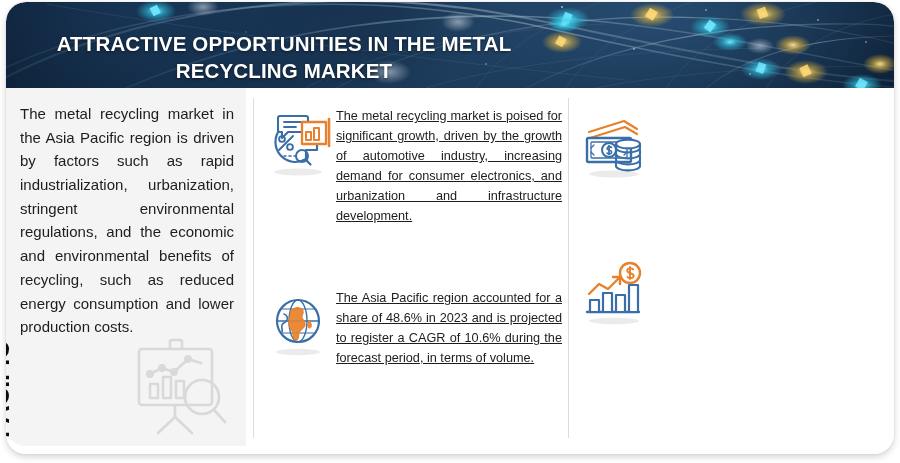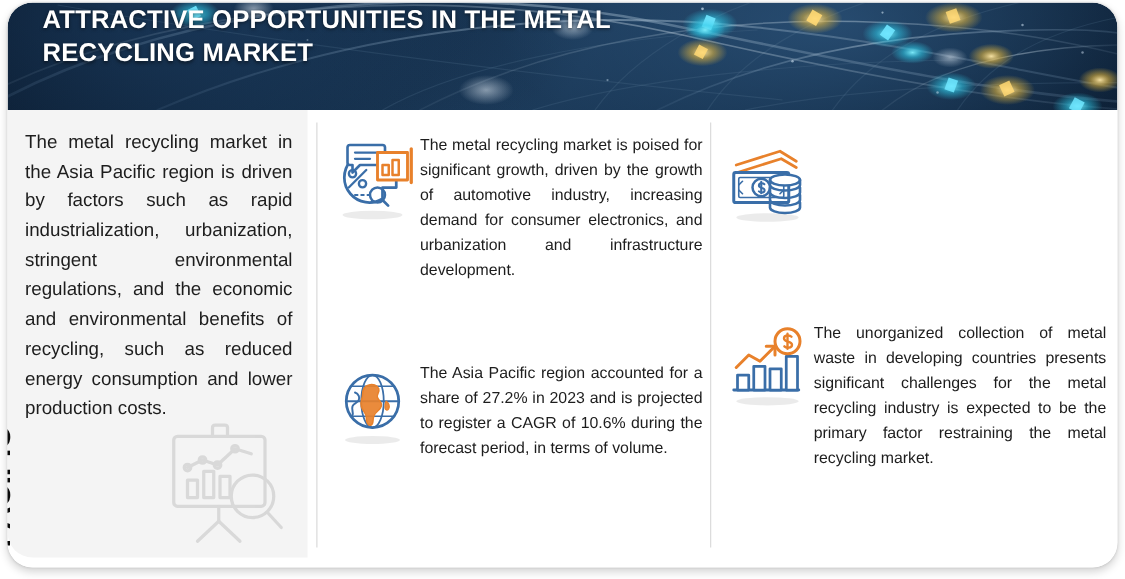--- a/index.html
+++ b/index.html
@@ -40,30 +40,31 @@
     background:
       radial-gradient(ellipse 460px 200px at 74% 18%, rgba(46,86,126,0.70) 0%, rgba(24,48,78,0.15) 58%, rgba(0,0,0,0) 100%),
       radial-gradient(ellipse 320px 150px at 16% 10%, rgba(28,60,96,0.65) 0%, rgba(12,30,54,0.10) 70%, rgba(0,0,0,0) 100%),
       linear-gradient(118deg, #0d2036 0%, #15304c 26%, #1d3d5d 52%, #15314d 74%, #0c1f34 100%);
   }
   .banner-art { position: absolute; left: 0; top: 0; width: 888px; height: 86px; }
 
   .banner-title {
     position: absolute;
     left: 28px;
-    top: 0;
+    top: 28px;
     width: 500px;
     color: #ffffff;
     font-size: 20.5px;
     font-weight: bold;
     line-height: 1.32;
     letter-spacing: 0.15px;
     text-shadow: 0 1px 3px rgba(0,0,0,0.55);
     text-transform: uppercase;
     z-index: 4;
+    text-align: center;
   }
 
   
   .body-area {
     position: absolute;
     left: 0;
     top: 86px;
     width: 888px;
     height: 366px;
     background: #ffffff;
@@ -145,20 +146,21 @@
     width: 72px;
     height: 72px;
   }
   .block .blk-text {
     margin-left: 74px;
     font-size: 12.7px;
     line-height: 1.575;
     color: #1d1d1d;
     text-align: justify;
     text-justify: inter-word;
+    text-decoration: underline;
   }
 
   .mid .b1   { top: 18px; }
   .mid .b2   { top: 200px; }
   .right .b1 { top: 20px; }
   .right .b2 { top: 168px; }
 </style>
 </head>
 <body>
 
@@ -350,21 +352,21 @@
               <ellipse cx="36" cy="33" rx="9" ry="21" stroke="#3a6ea8" stroke-width="1.4"></ellipse>
 
               <path d="M33 20 c3 -1 7 0 8 3 c1 3 -2 4 -1 7 c1 3 4 3 3 7 c-1 4 -5 4 -6 8 c-1 3 0 6 -2 7 c-3 1 -4 -3 -4 -6 c0 -4 -3 -5 -4 -9 c-1 -4 1 -6 1 -9 c0 -4 1 -7 5 -8 z" fill="#e8812b" fill-opacity="0.92" stroke="#e8812b" stroke-width="1.2"></path>
               <path d="M47 33 c2 1 3 4 2 6 c-1 2 -3 1 -3 -1 c0 -2 0 -4 1 -5 z" fill="#e8812b" fill-opacity="0.92" stroke="#e8812b" stroke-width="1"></path>
 
               <path d="M22 26 c3 1 4 4 3 6 c-1 3 -4 2 -5 5 c-1 3 1 5 0 7" stroke="#3a6ea8" stroke-width="1.6"></path>
             </g>
             <ellipse cx="36" cy="64" rx="22" ry="3.2" fill="#000000" opacity="0.08"></ellipse>
           </svg>
         </div>
-        <div class="blk-text">The Asia Pacific region accounted for a share of 27.2% in 2023 and is projected to register a CAGR of 10.6% during the forecast period, in terms of volume.</div>
+        <div class="blk-text">The Asia Pacific region accounted for a share of 48.6% in 2023 and is projected to register a CAGR of 10.6% during the forecast period, in terms of volume.</div>
       </div>
     </div>
 
     <div class="col right">
 
       <div class="block b1">
         <div class="icon-wrap">
           <svg viewBox="0 0 72 72" width="72" height="72">
             <g fill="none" stroke-linecap="round" stroke-linejoin="round">
 
@@ -406,18 +408,17 @@
               <path d="M12 38 L22 28 L31 33 L42 22" stroke="#e8812b" stroke-width="2.4"></path>
               <path d="M36 21 L43 21 L43 28" stroke="#e8812b" stroke-width="2.4"></path>
 
               <circle cx="53" cy="17" r="10" stroke="#e8812b" stroke-width="2.4" fill="#ffffff"></circle>
               <path d="M53 11 v12" stroke="#e8812b" stroke-width="1.9"></path>
               <path d="M56.2 13.4 c-1.5 -1.5 -6 -1.6 -6 1.4 c0 3 6.4 1.9 6.4 4.9 c0 3 -4.6 2.9 -6.1 1.4" stroke="#e8812b" stroke-width="1.9"></path>
             </g>
             <ellipse cx="37" cy="65" rx="25" ry="3.3" fill="#000000" opacity="0.08"></ellipse>
           </svg>
         </div>
-        <div class="blk-text">The unorganized collection of metal waste in developing countries presents significant challenges for the metal recycling industry is expected to be the primary factor restraining the metal recycling market.</div>
       </div>
     </div>
 
   </div>
 </div>
 
 </body></html>

